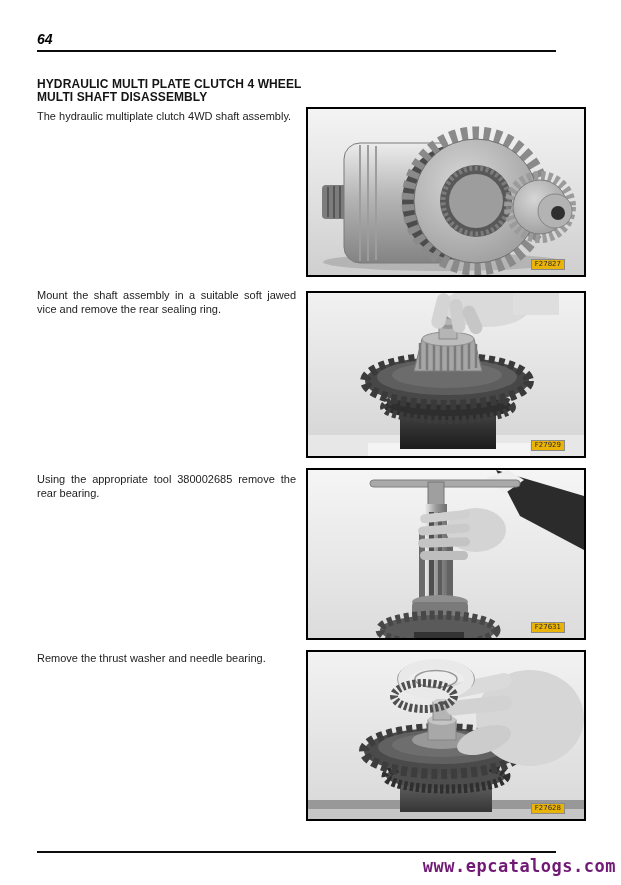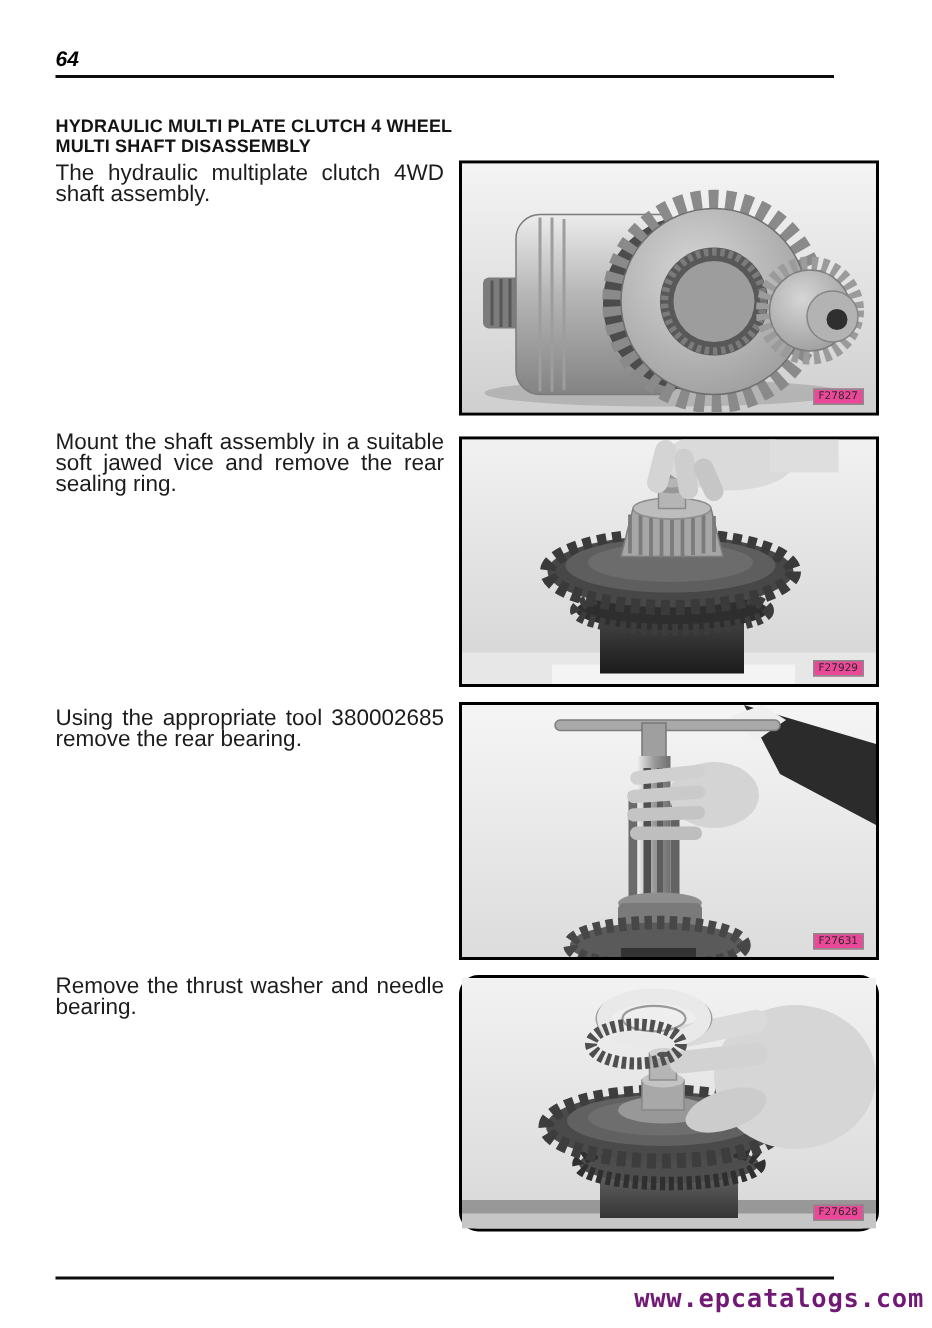--- a/index.html
+++ b/index.html
@@ -9,28 +9,28 @@
   
   .page-number{position:absolute;left:37px;top:31px;font-size:14px;font-style:italic;font-weight:bold;color:#000000;}
   .section-title{position:absolute;left:37px;top:30px;width:519px;text-align:center;
                  font-size:14.5px;font-style:italic;font-weight:bold;letter-spacing:.3px;color:#14141c;}
   .header-rule{position:absolute;left:37px;top:50px;width:519px;height:2px;background:#0c0c0c;}
 
   
   .doc-heading{position:absolute;left:37px;top:78px;width:270px;margin:0;
                font-size:12px;font-weight:bold;line-height:13px;color:#141414;letter-spacing:.1px;}
   .step-text{position:absolute;left:37px;width:259px;margin:0;text-align:justify;
-             font-size:15px;line-height:14px;color:#1c1c1c;}
+             font-size:11px;line-height:14px;color:#1c1c1c;}
   #t1{top:109px;} #t2{top:288px;} #t3{top:472px;} #t4{top:651px;}
 
   
   .figure{position:absolute;left:306px;width:276px;border:2px solid #000;background:#e8e8e8;padding:0;margin:0;}
-  #f1{top:107px;height:166px;} #f2{top:291px;height:163px;} #f3{top:468px;height:168px;} #f4{top:650px;height:167px;border-radius:13px;}
+  #f1{top:107px;height:166px;} #f2{top:291px;height:163px;} #f3{top:468px;height:168px;} #f4{top:650px;height:167px;}
   .figure svg{display:block;}
-  .fig-label{position:absolute;right:8px;bottom:5px;background:#ec4899;border:1px solid #8a8a8a;
+  .fig-label{position:absolute;right:19px;bottom:5px;background:#eab308;border:1px solid #8a8a8a;
              padding:0 3px;font-size:7px;line-height:9px;color:#2a2a2a;font-family:"DejaVu Sans",sans-serif;}
 
   
   .footer-rule{position:absolute;left:37px;top:851px;width:519px;height:2px;background:#0c0c0c;}
   .footer-link{position:absolute;right:5px;top:856px;font-family:"DejaVu Sans Mono",monospace;
                font-weight:bold;font-size:17px;letter-spacing:.5px;color:#701a75;text-decoration:none;}
 </style>
 </head>
 <body>
 

